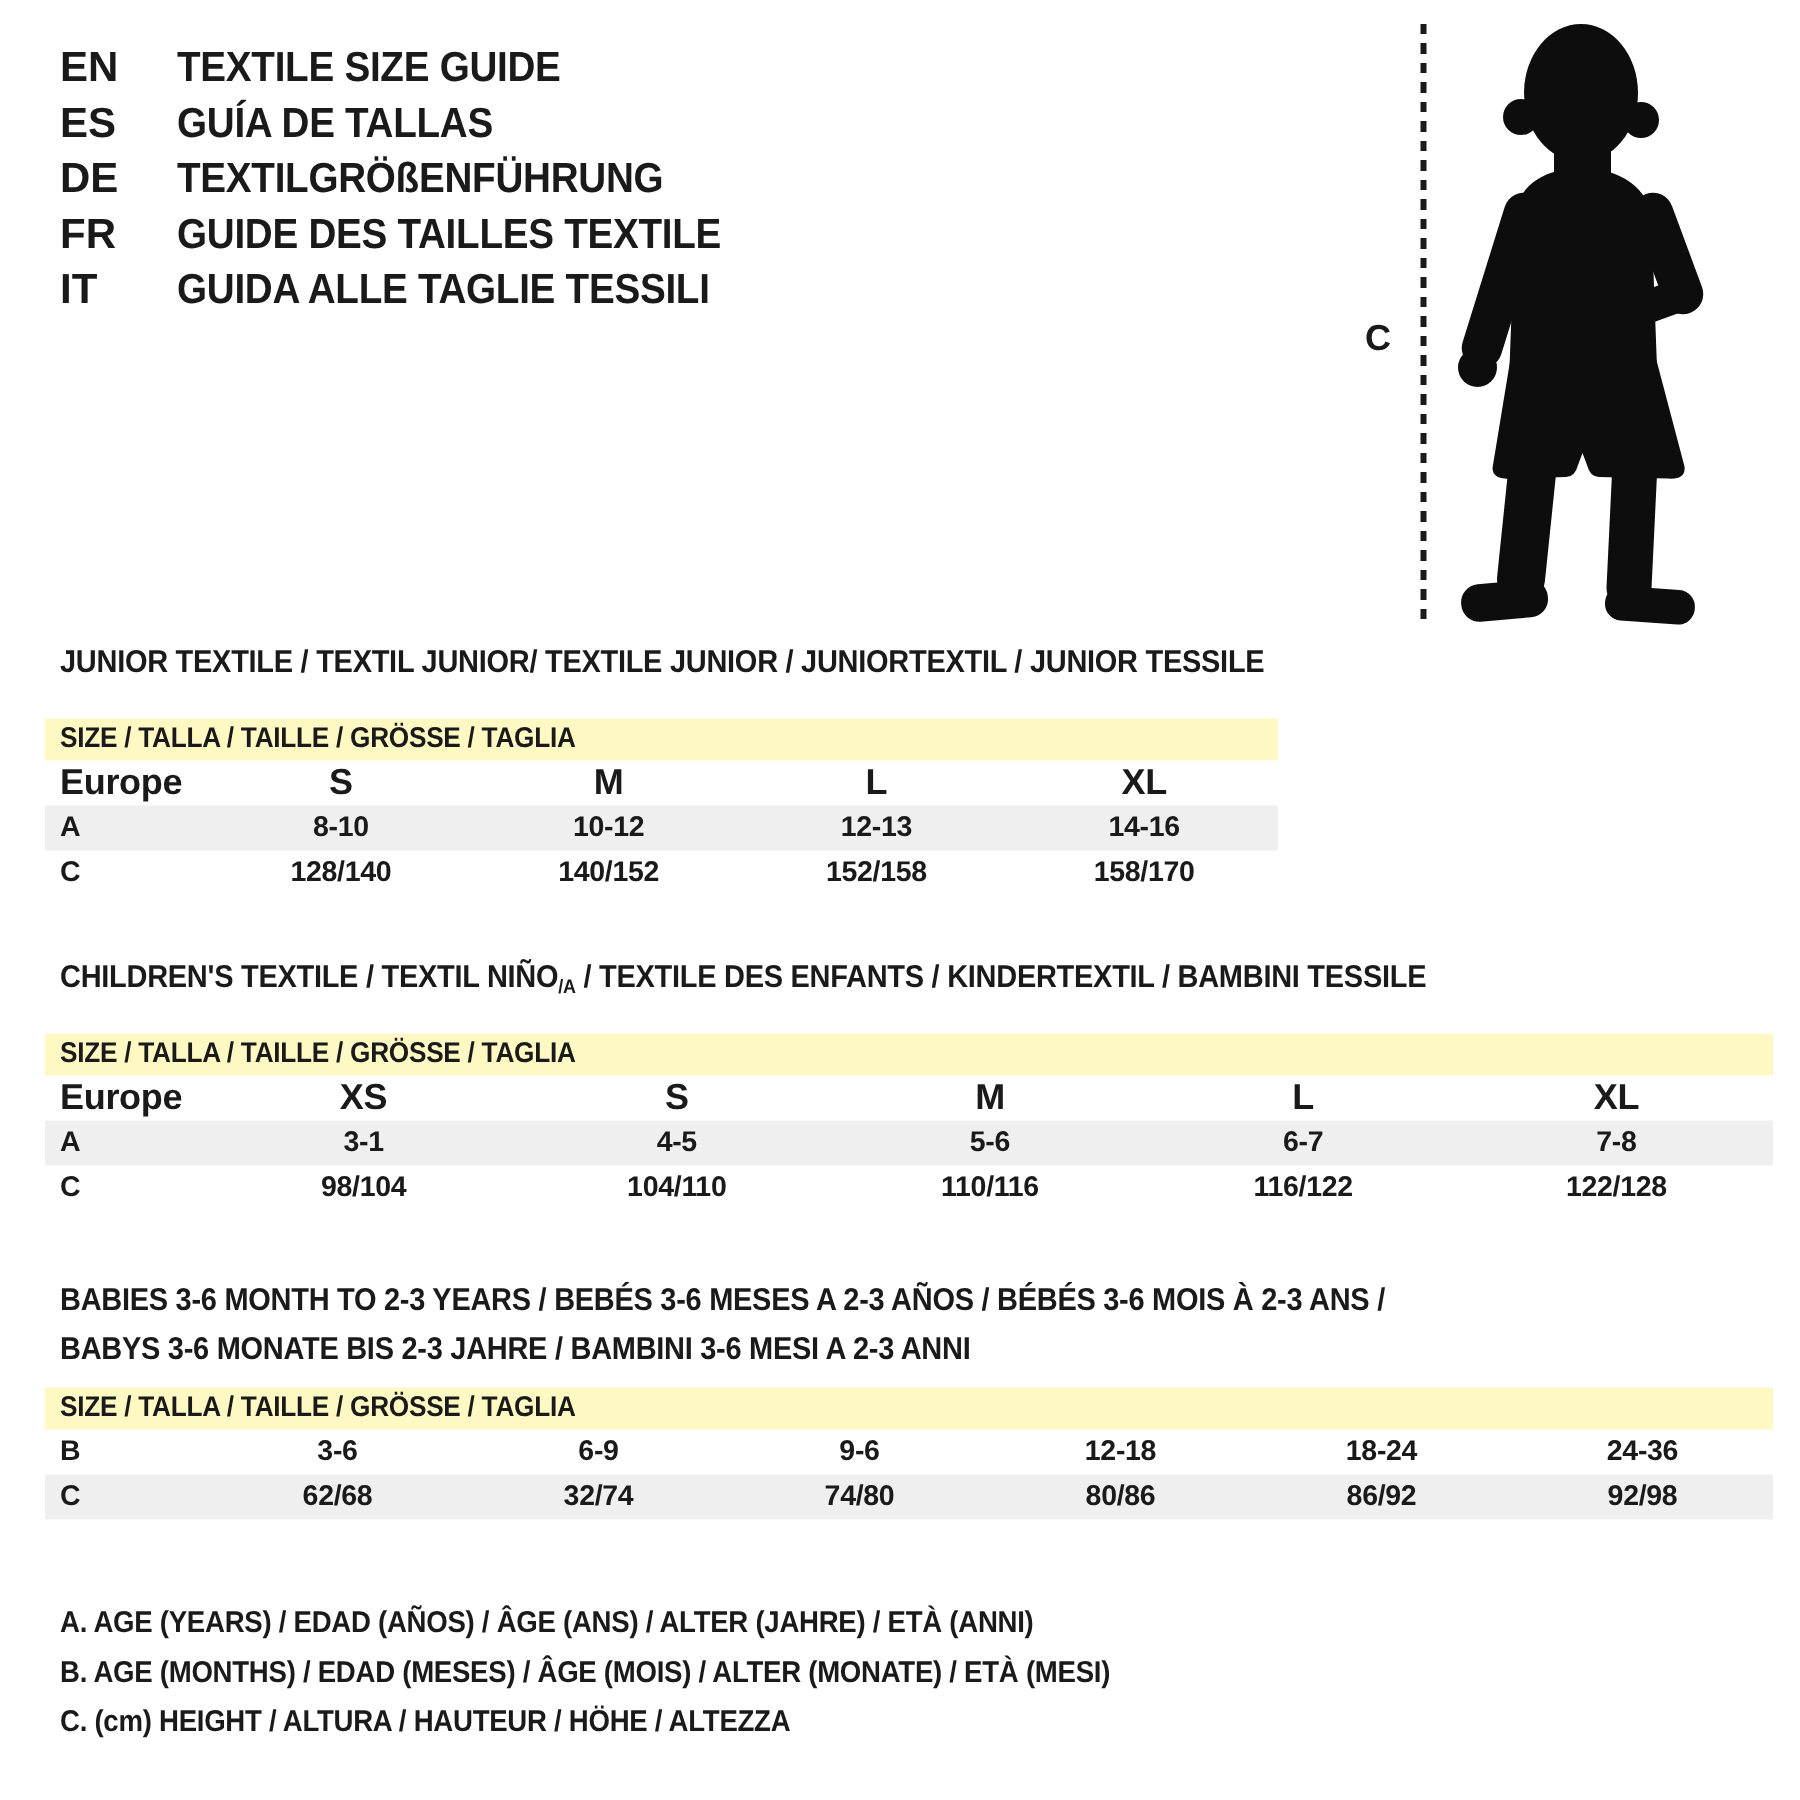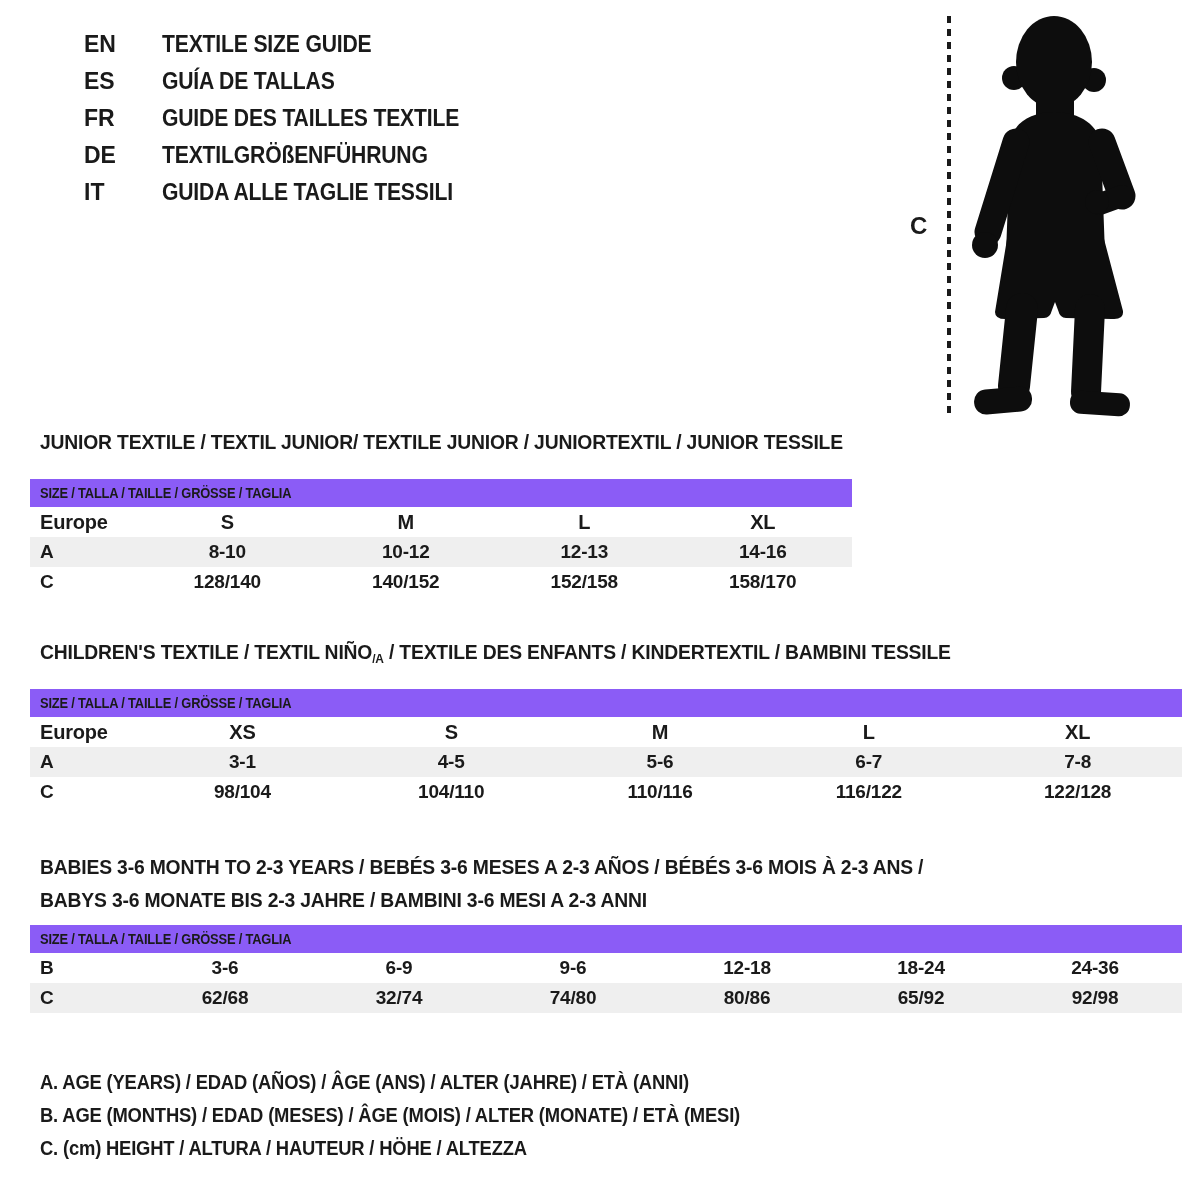--- a/index.html
+++ b/index.html
@@ -6,21 +6,21 @@
   body{
     width:1200px;height:1200px;position:relative;overflow:hidden;
     background:#ffffff;color:#1a1a1a;
     font-family:"Liberation Sans", sans-serif;font-weight:bold;
   }
   .abs{position:absolute;}
   .condensed{transform:scaleX(0.92);transform-origin:left center;white-space:nowrap;letter-spacing:-0.2px;}
 
   
   .lang-block{left:40px;top:26px;}
-  .lang-row{display:flex;height:37px;align-items:center;font-size:23px;margin-left:44px;}
+  .lang-row{display:flex;height:37px;align-items:center;font-size:28px;}
   .lang-code{width:78px;}
 
   
   .measure-line{
     left:947px;top:16px;width:4px;height:400px;
     background:repeating-linear-gradient(to bottom,#1a1a1a 0 7px,transparent 7px 13px);
   }
   .measure-label{left:910px;top:212px;font-size:24px;}
   .silhouette{left:964px;top:14px;}
 
@@ -28,54 +28,54 @@
   .sec-title{font-size:21px;line-height:24px;}
   .sec-title .sub{font-size:13px;position:relative;top:4px;}
   .two-line{line-height:33px;}
 
   
   .size-table{left:30px;}
   .t-junior{top:479px;width:822px;}
   .t-children{top:689px;width:1152px;}
   .t-babies{top:925px;width:1152px;}
   .size-bar{
-    height:28px;background:#8b5cf6;display:flex;align-items:center;
-    padding-left:10px;font-size:14px;
+    height:28px;background:#fef9c3;display:flex;align-items:center;
+    padding-left:10px;font-size:19px;
   }
   .trow{display:grid;height:30px;align-items:center;font-size:19px;}
   .cols4{grid-template-columns:108px repeat(4,1fr);}
   .cols5{grid-template-columns:108px repeat(5,1fr);}
   .cols6{grid-template-columns:108px repeat(6,1fr);}
-  .region-row{font-size:20px;}
+  .region-row{font-size:24px;}
   .cell{text-align:center;letter-spacing:-0.2px;}
   .cell.label{text-align:left;padding-left:10px;}
   .row-shaded{background:#efefef;}
 
   
   .legend{left:40px;top:1066px;font-size:20px;line-height:33px;}
 </style>
 </head>
 <body>
 
 <div class="abs lang-block">
   <div class="lang-row">
     <span class="lang-code">EN</span>
     <span class="condensed">TEXTILE SIZE GUIDE</span>
   </div>
   <div class="lang-row">
     <span class="lang-code">ES</span>
     <span class="condensed">GUÍA DE TALLAS</span>
   </div>
   <div class="lang-row">
+    <span class="lang-code">DE</span>
+    <span class="condensed">TEXTILGRÖßENFÜHRUNG</span>
+  </div>
+  <div class="lang-row">
     <span class="lang-code">FR</span>
     <span class="condensed">GUIDE DES TAILLES TEXTILE</span>
-  </div>
-  <div class="lang-row">
-    <span class="lang-code">DE</span>
-    <span class="condensed">TEXTILGRÖßENFÜHRUNG</span>
   </div>
   <div class="lang-row">
     <span class="lang-code">IT</span>
     <span class="condensed">GUIDA ALLE TAGLIE TESSILI</span>
   </div>
 </div>
 
 <div class="abs measure-line"></div>
 <div class="abs measure-label">C</div>
 <div class="abs silhouette">
@@ -177,21 +177,21 @@
     <div class="cell">12-18</div>
     <div class="cell">18-24</div>
     <div class="cell">24-36</div>
   </div>
   <div class="trow cols6 row-shaded">
     <div class="cell label">C</div>
     <div class="cell">62/68</div>
     <div class="cell">32/74</div>
     <div class="cell">74/80</div>
     <div class="cell">80/86</div>
-    <div class="cell">65/92</div>
+    <div class="cell">86/92</div>
     <div class="cell">92/98</div>
   </div>
 </div>
 
 <div class="abs legend">
   <div class="condensed">A. AGE (YEARS) / EDAD (AÑOS) / ÂGE (ANS) / ALTER (JAHRE) / ETÀ (ANNI)</div>
   <div class="condensed">B. AGE (MONTHS) / EDAD (MESES) / ÂGE (MOIS) / ALTER (MONATE) / ETÀ (MESI)</div>
   <div class="condensed">C. (cm) HEIGHT / ALTURA / HAUTEUR / HÖHE / ALTEZZA</div>
 </div>
 

